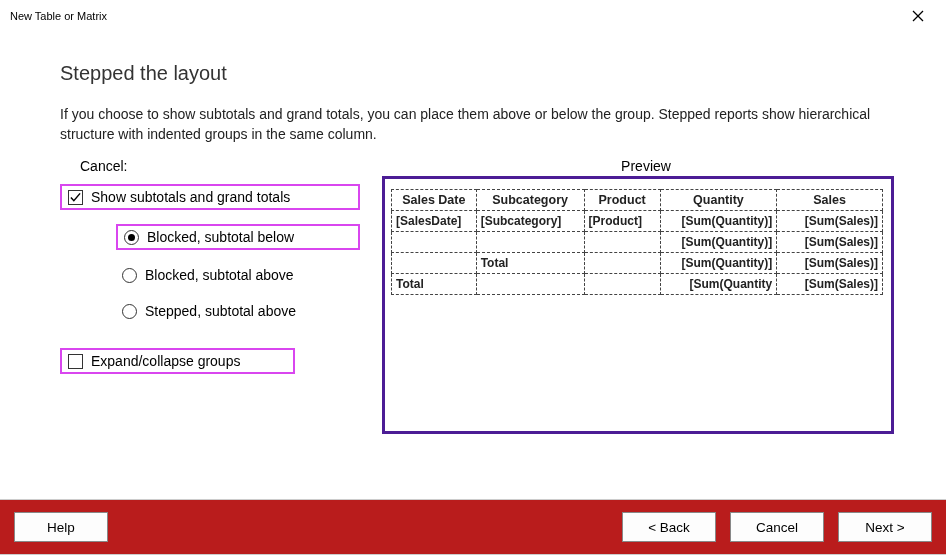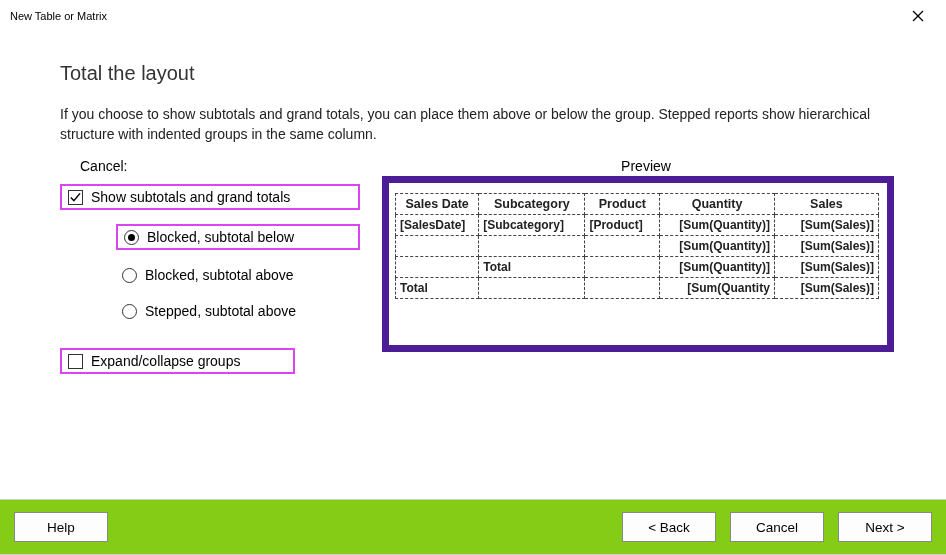--- a/index.html
+++ b/index.html
@@ -96,23 +96,23 @@
     display: flex; align-items: center; justify-content: center;
     flex-shrink: 0;
   }
   .radio.selected::after {
     content: "";
     width: 7px; height: 7px;
     background: #000;
     border-radius: 50%;
   }
   .preview-box {
-    border: 7px solid #4c1d95;
+    border: 3px solid #4c1d95;
     width: 512px;
-    height: 176px;
+    height: 258px;
     padding: 10px 8px 8px 6px;
   }
   table.preview {
     border-collapse: collapse;
     width: 100%;
     font-size: 12.5px;
   }
   table.preview th, table.preview td {
     border: 1px dashed #444;
     padding: 3px 4px;
@@ -142,21 +142,21 @@
   .c4 { width: 110px; }
   .c5 { width: 100px; }
   td.r, th.r { text-align: right; }
   td.l { text-align: left; }
   .footer {
     border-top: 1px solid #ccc;
     padding: 12px 14px;
     display: flex;
     align-items: center;
     gap: 14px;
-    background: #84cc16;
+    background: #b91c1c;
   }
   .footer .spacer { flex: 1; }
   .btn {
     min-width: 94px;
     height: 30px;
     border: 1px solid #888;
     background: #fdfdfd;
     font-size: 13.5px;
     display: flex;
     align-items: center;
@@ -173,21 +173,21 @@
     <div class="title">New Table or Matrix</div>
     <div class="close">
       <svg viewBox="0 0 12 12">
         <line x1="1" y1="1" x2="11" y2="11" stroke="#000" stroke-width="1.2"></line>
         <line x1="11" y1="1" x2="1" y2="11" stroke="#000" stroke-width="1.2"></line>
       </svg>
     </div>
   </div>
 
   <div class="content">
-    <div class="heading">Total the layout</div>
+    <div class="heading">Stepped the layout</div>
     <div class="desc">If you choose to show subtotals and grand totals, you can place them above or below the group. Stepped reports show hierarchical structure with indented groups in the same column.</div>
 
     <div class="cols">
       <div class="leftcol">
         <div class="options-label">Cancel:</div>
 
         <div class="optionrow hilite">
           <span class="checkbox checked">
             <svg viewBox="0 0 12 12">
                 <polyline points="1,6 4.2,9.5 11,1.5" fill="none" stroke="#000" stroke-width="1.6"></polyline>

